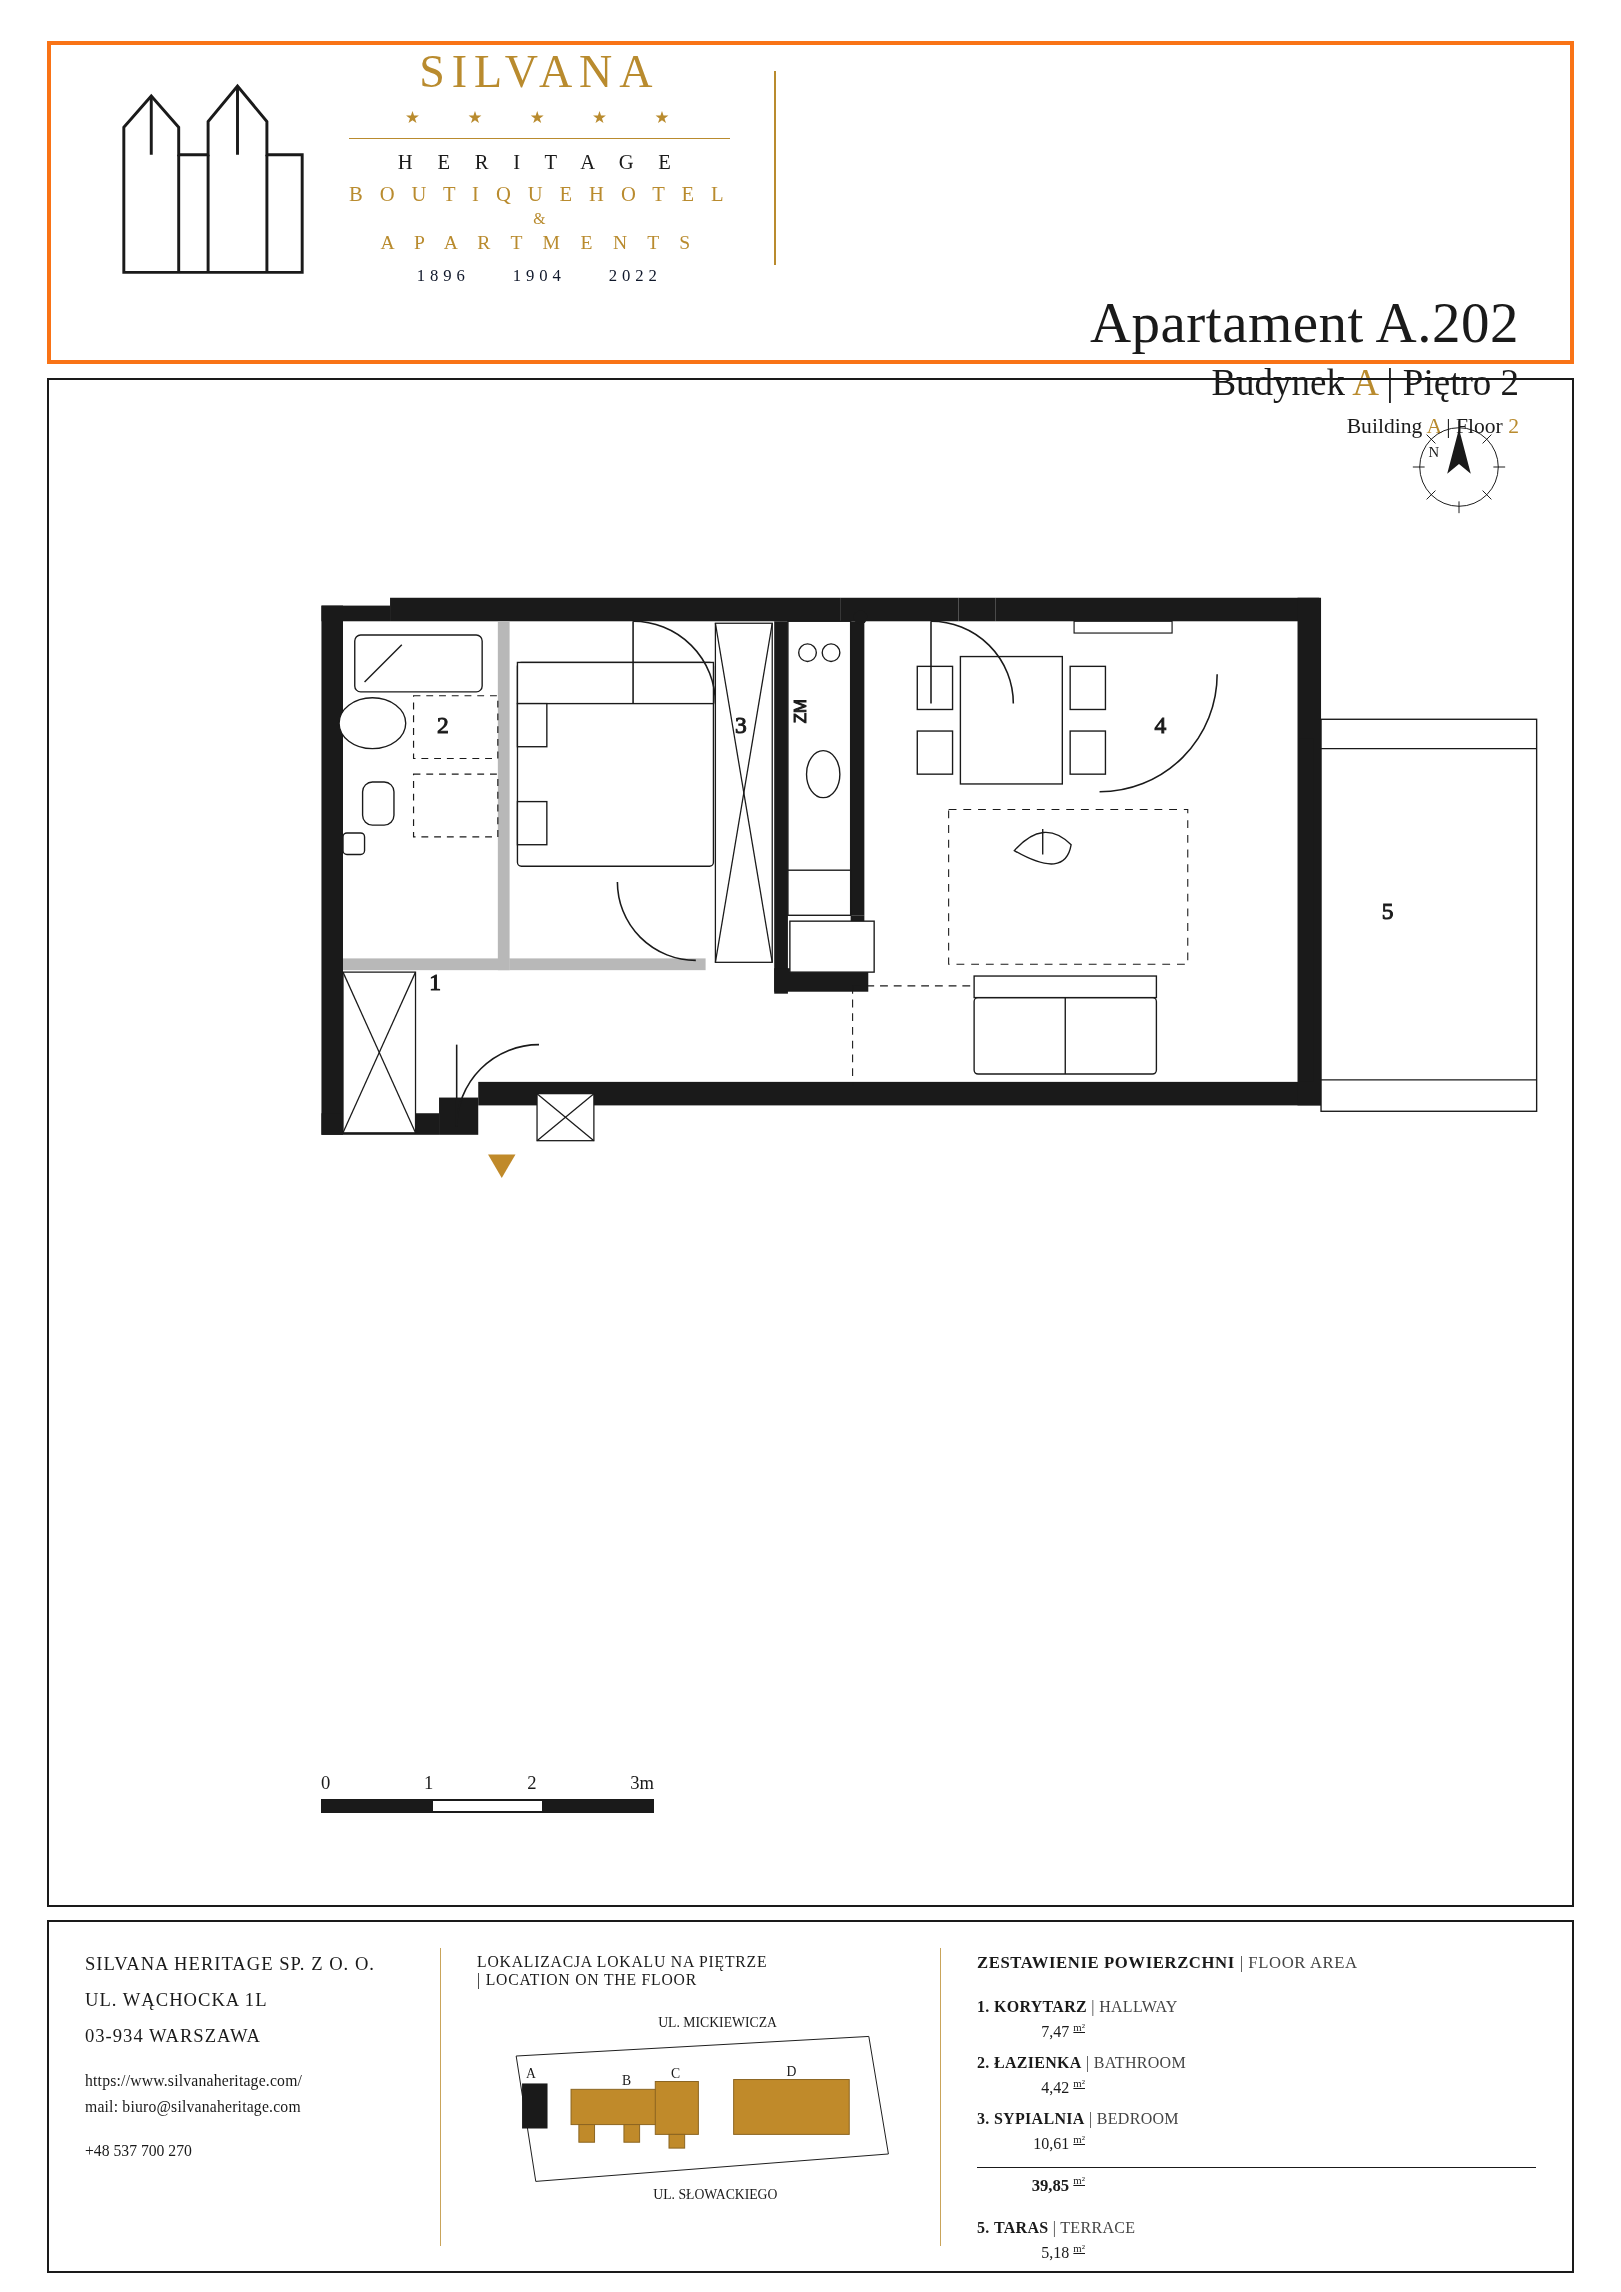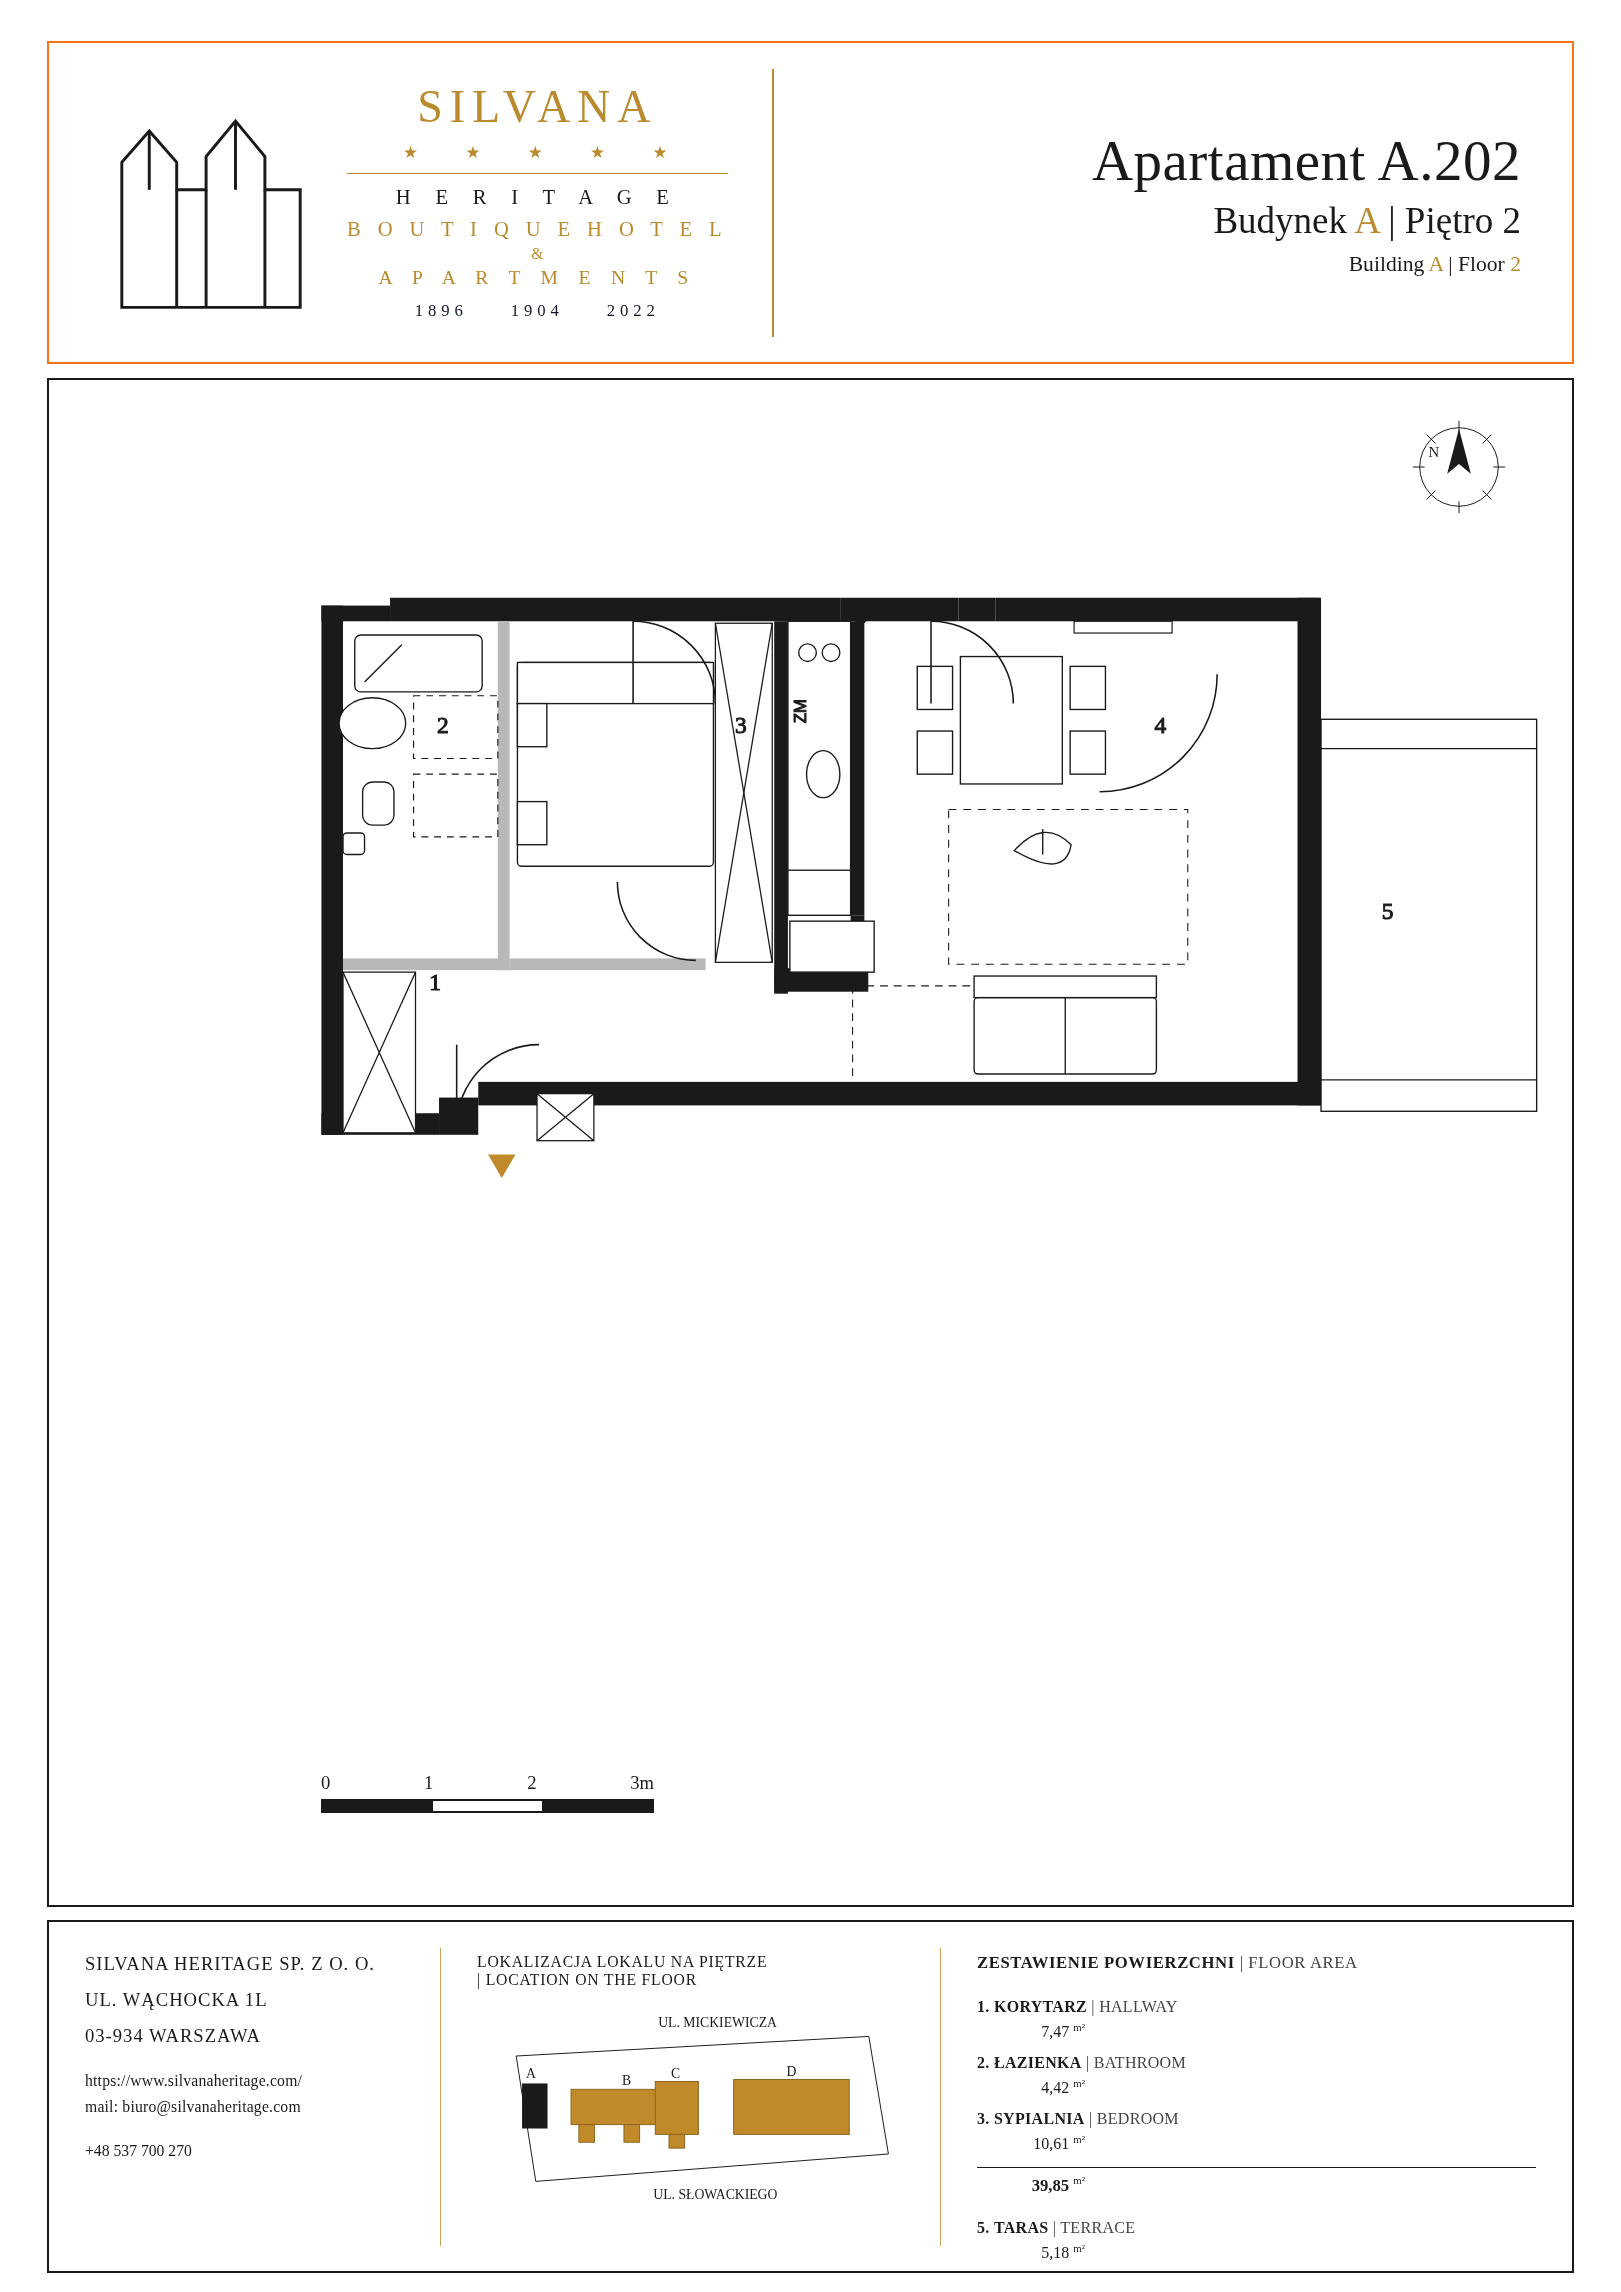--- a/index.html
+++ b/index.html
@@ -8,25 +8,26 @@
     width: 1621px; height: 2293px;
     background: #ffffff;
     font-family: "Liberation Serif", serif;
     color: #1a1a1a;
     position: relative;
   }
   .page { position:absolute; inset:0; padding: 41px 47px; }
 
   
   .header {
-    border: 2px solid #f97316;
+    border: 4px solid #f97316;
     height: 323px;
     display: flex;
     align-items: stretch;
     position: relative;
+    flex-direction: column;
   }
   .logo-zone {
     width: 725px;
     display: flex;
     align-items: center;
     padding-left: 59px;
     gap: 33px;
     position: relative;
   }
   .logo-zone::after {
@@ -105,21 +106,21 @@
   .f-area .hd .en { color:#444; font-weight:normal; }
   .arow { display:flex; font-size: 16px; line-height: 1.5; margin-bottom: 6.9px; flex-direction: column; }
   .arow .nm { flex:1; letter-spacing:0.3px; }
   .arow .nm .en { color:#444; }
   .arow .val { width: 108px; text-align:right; }
   .total { display:flex; font-size: 16.7px; border-top:1.5px solid #1a1a1a; padding-top:6.9px; margin-top: 9.8px; flex-direction: column; }
   .total .sp { flex:1; }
   .total .val { width:108px; text-align:right; }
   .terrace { margin-top: 19.6px; }
   b { font-weight: bold; }
-  .sup { font-size: 10.8px; vertical-align: super; }
+  .sup { font-size: 10.8px; vertical-align: super; text-decoration: underline; }
 </style>
 </head>
 <body>
 
 <div class="page">
 
   <div class="header">
 
     <div class="logo-zone">
       <svg class="logo-mark" viewBox="0 0 210 250">

